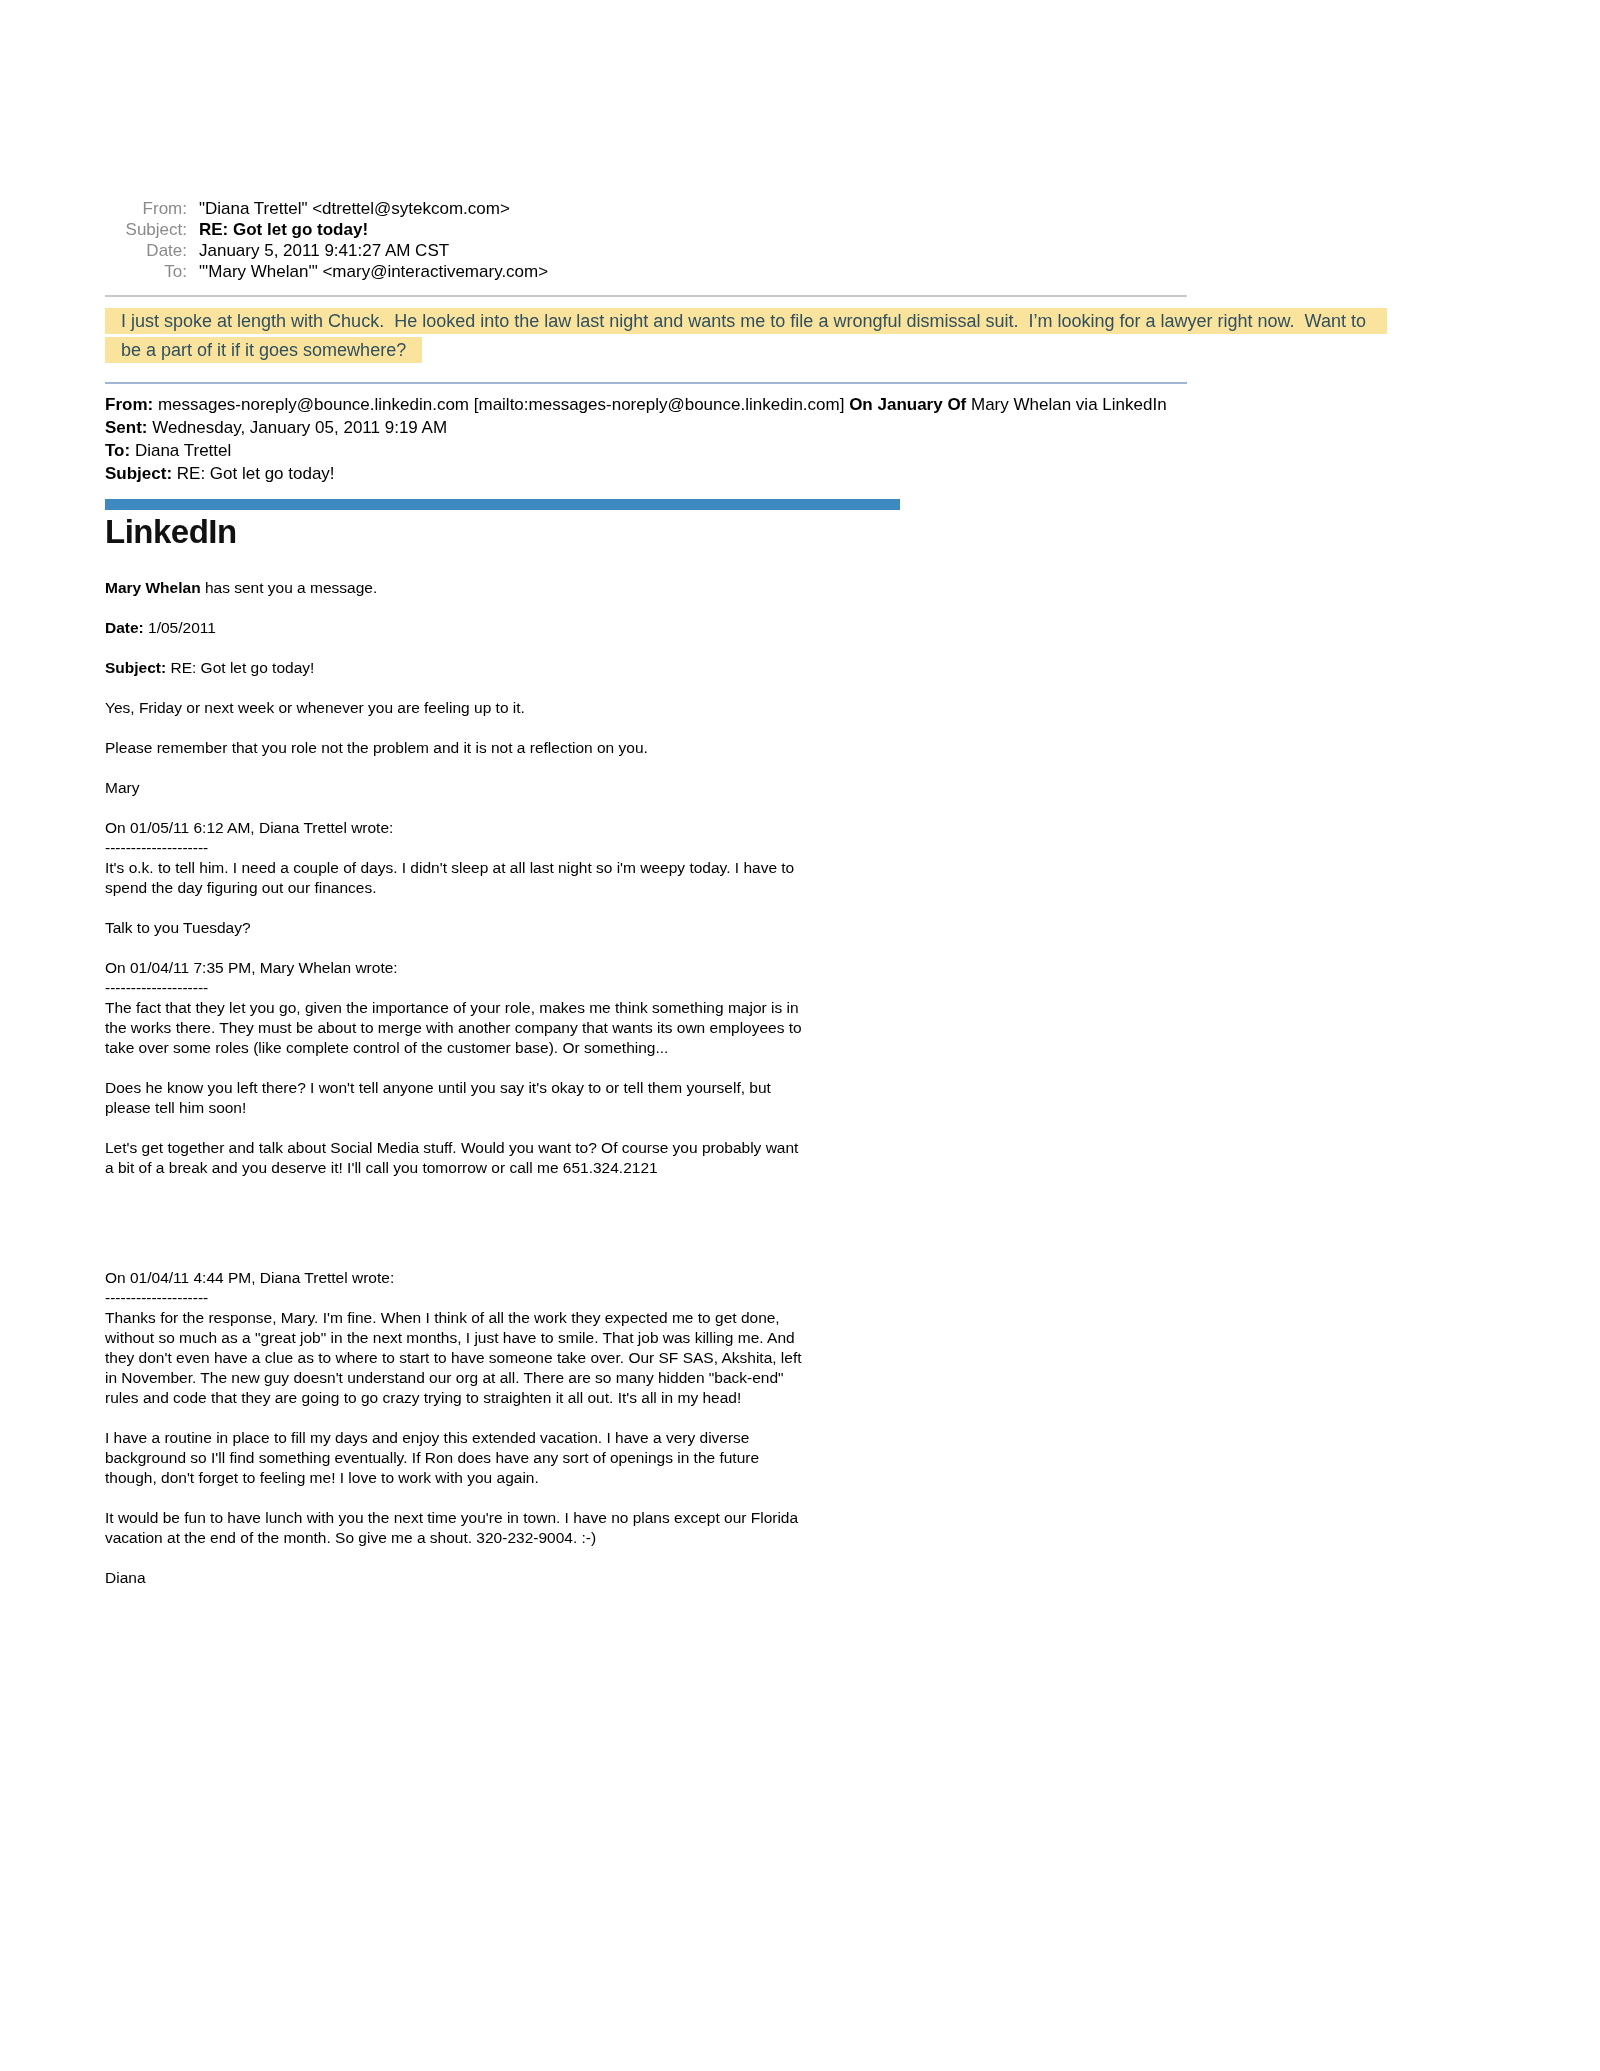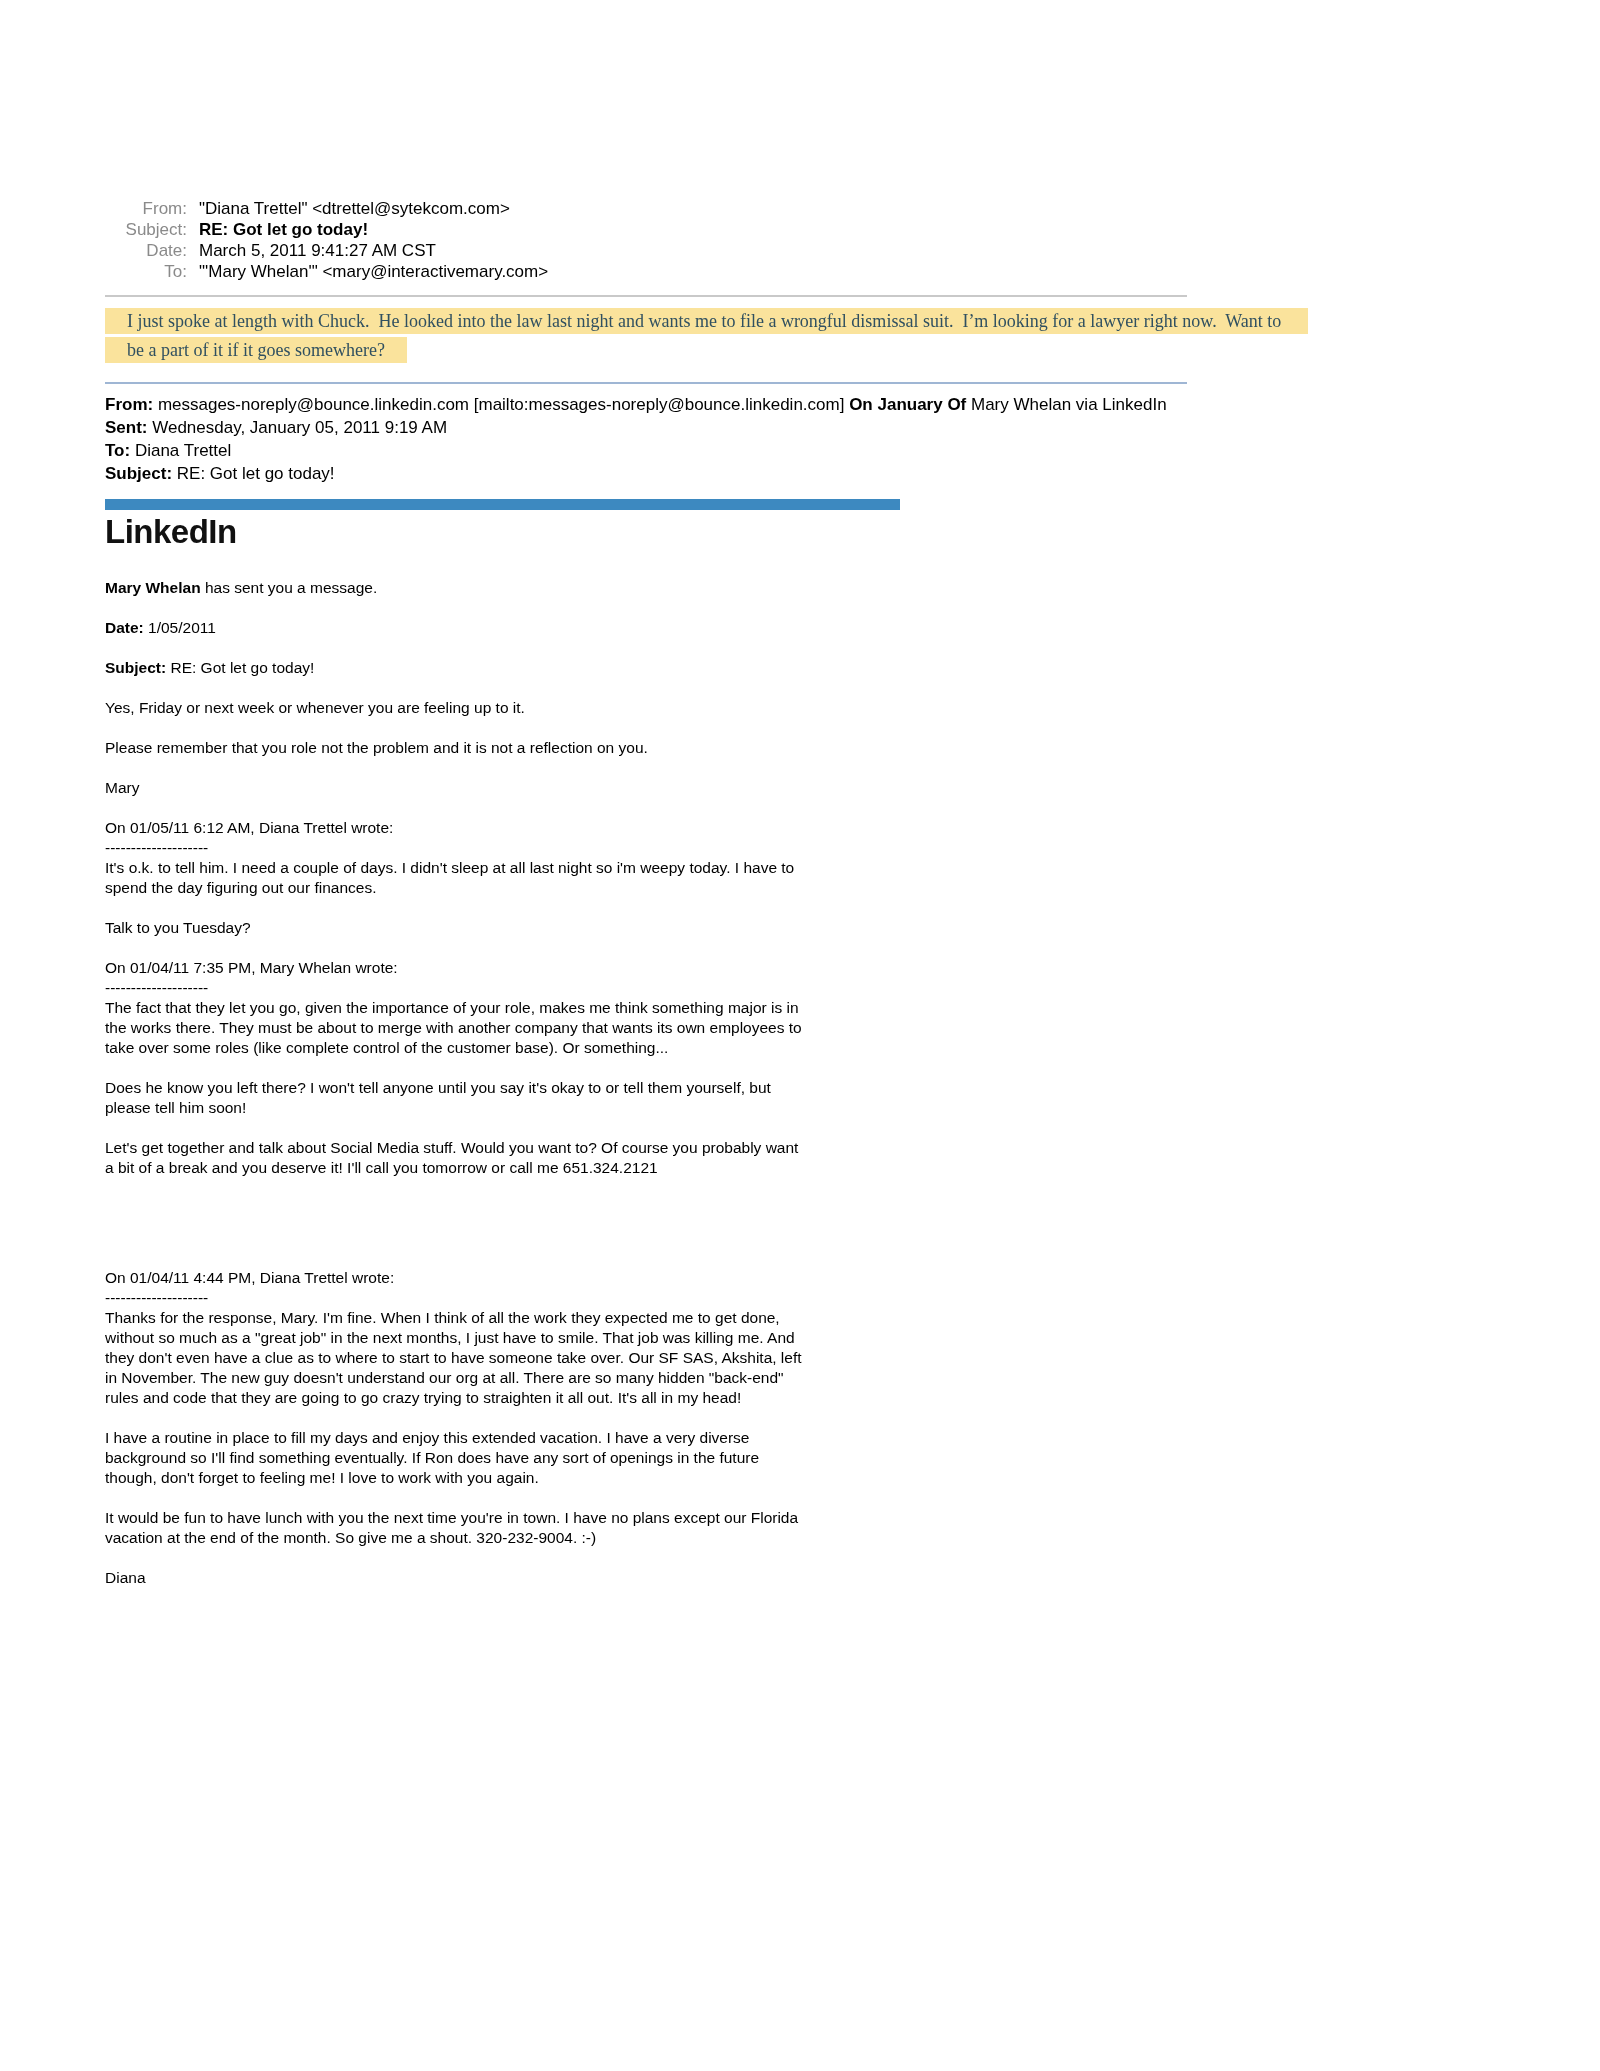--- a/index.html
+++ b/index.html
@@ -19,22 +19,22 @@
   .ah-label { flex: 0 0 82px; width: 82px; text-align: right; color: #8a8a8a; margin-right: 12px; }
   .ah-value.bold { font-weight: bold; }
 
   .hr-gray  { border: 0; border-top: 2px solid #c9c9c9; margin: 13px 0 0 0; }
   .hr-blue  { border: 0; border-top: 2px solid #9fb6d4; margin: 17px 0 0 0; }
 
   
   .highlight-para { margin: 10px 0 0 0; font-size: 18px; line-height: 29px; white-space: pre; }
   .hl-mark {
     background: #fae39c; color: #305060;
-    padding: 3px 22px;
-    -webkit-box-decoration-break: clone; box-decoration-break: clone; font-family: Liberation Serif, serif;
+    padding: 3px 16px;
+    -webkit-box-decoration-break: clone; box-decoration-break: clone;
   }
 
   
   .outlook-header { margin-top: 9px; font-size: 17px; line-height: 23px; }
   .ol-label { font-weight: bold; }
 
   
   .brand-bar { margin-top: 14px; width: 795px; height: 11px; background: #3d89c0; }
   .brand-title { margin: 2px 0 0 0; font-size: 33px; line-height: 40px; font-weight: bold; letter-spacing: -0.5px; color: #111; }
 
@@ -53,21 +53,21 @@
     <div class="ah-row">
       <span class="ah-label">From:</span>
       <span class="ah-value">"Diana Trettel" &lt;dtrettel@sytekcom.com&gt;</span>
     </div>
     <div class="ah-row">
       <span class="ah-label">Subject:</span>
       <span class="ah-value bold">RE: Got let go today!</span>
     </div>
     <div class="ah-row">
       <span class="ah-label">Date:</span>
-      <span class="ah-value">March 5, 2011 9:41:27 AM CST</span>
+      <span class="ah-value">January 5, 2011 9:41:27 AM CST</span>
     </div>
     <div class="ah-row">
       <span class="ah-label">To:</span>
       <span class="ah-value">"'Mary Whelan'" &lt;mary@interactivemary.com&gt;</span>
     </div>
   </div>
 
   <hr class="hr-gray">
 
   <p class="highlight-para"><mark class="hl-mark">I just spoke at length with Chuck.  He looked into the law last night and wants me to file a wrongful dismissal suit.  I’m looking for a lawyer right now.  Want to 

